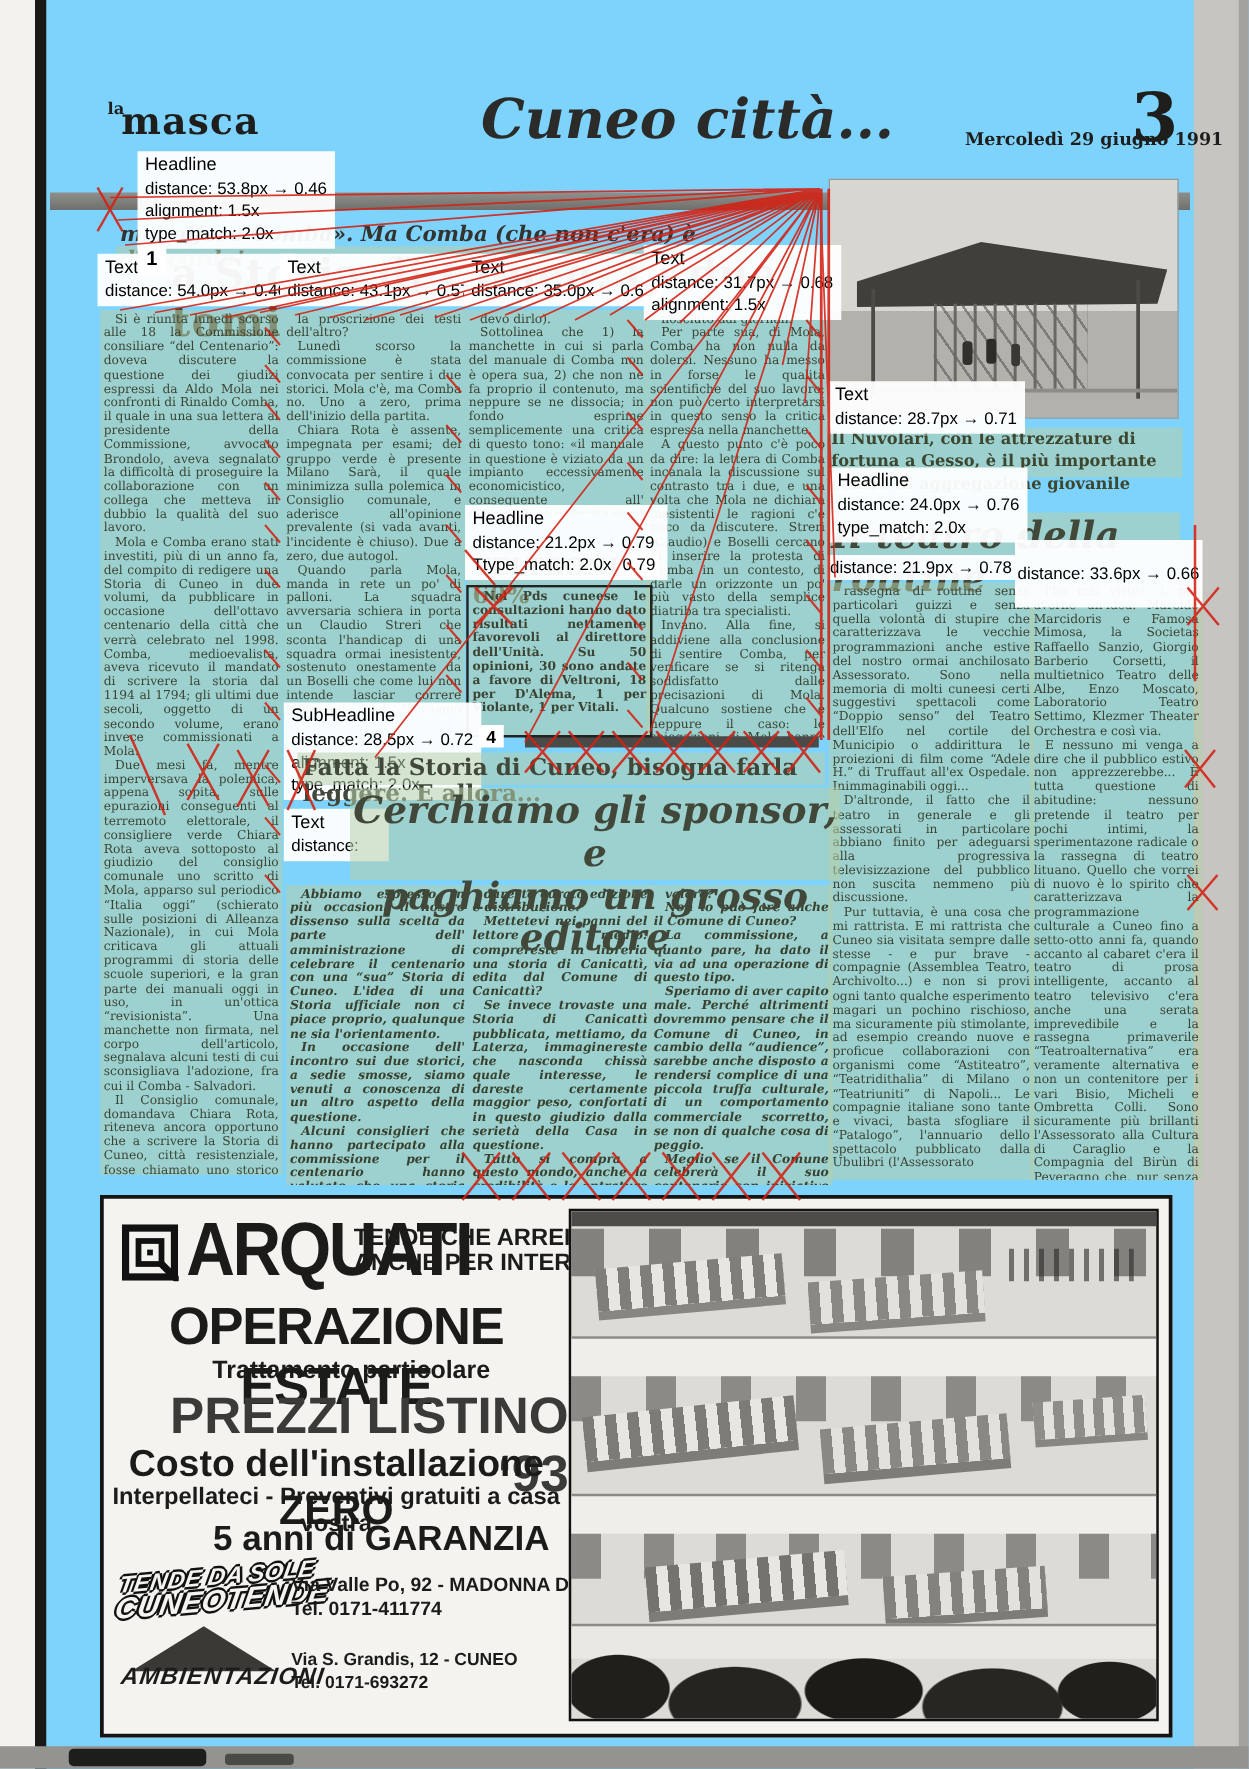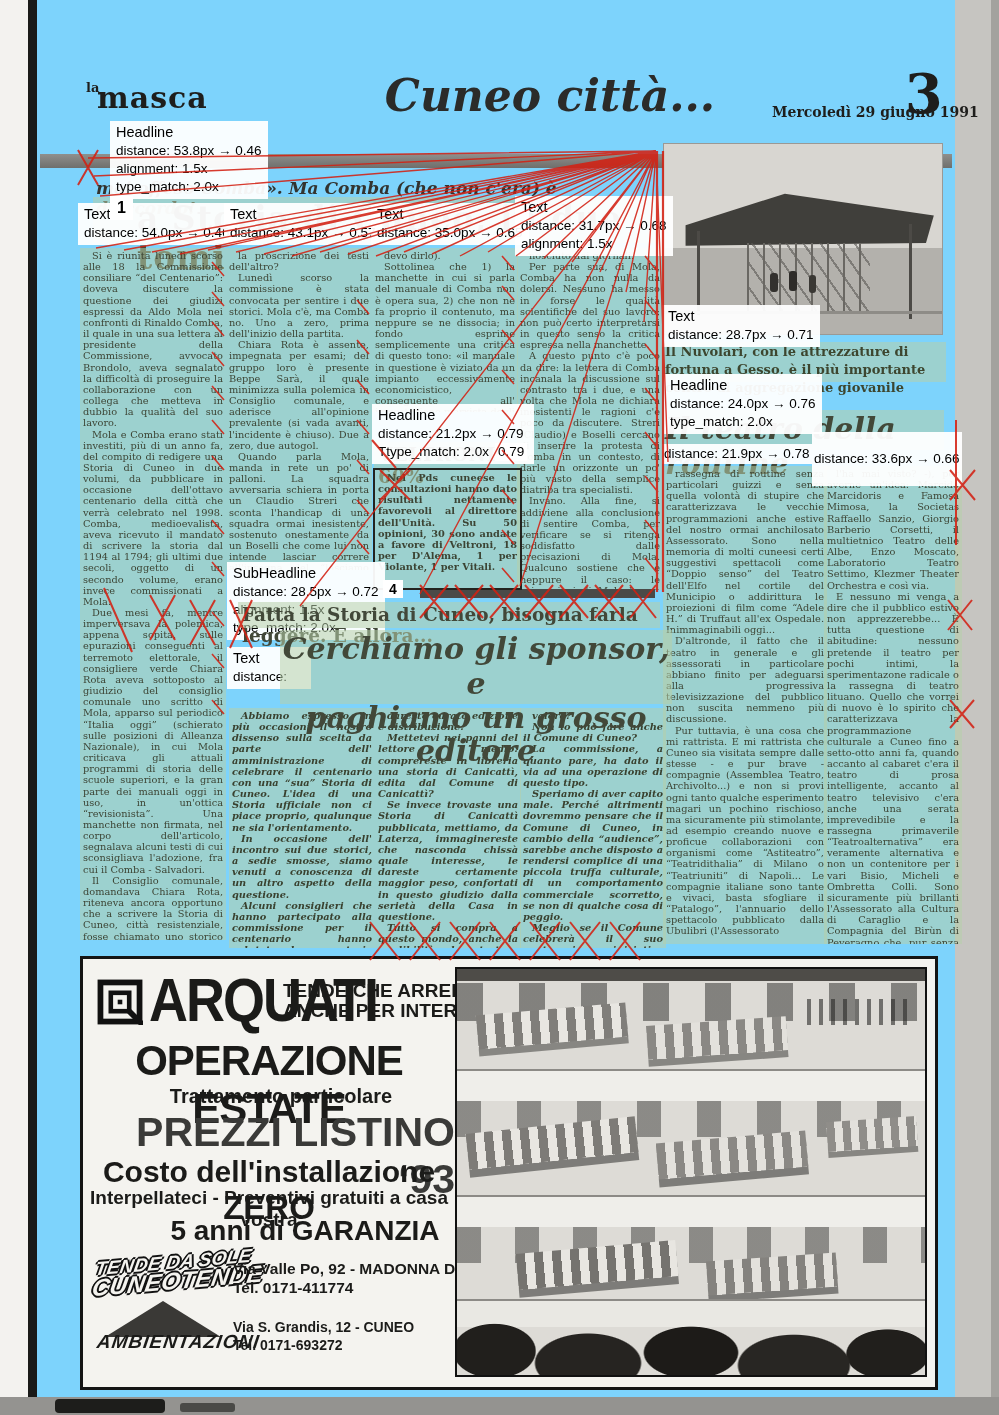--- a/index.html
+++ b/index.html
@@ -77,21 +77,21 @@
 
   <div class="abs col tint" style="left:80px;top:248px;width:140px;height:688px;">
       <p>Si è riunita lunedì scorso alle 18 la Commissione consiliare “del Centenario”: doveva discutere la questione dei giudizi espressi da Aldo Mola nei confronti di Rinaldo Comba, il quale in una sua lettera al presidente della Commissione, avvocato Brondolo, aveva segnalato la difficoltà di proseguire la collaborazione con un collega che metteva in dubbio la qualità del suo lavoro.</p>
       <p>Mola e Comba erano stati investiti, più di un anno fa, del compito di redigere una Storia di Cuneo in due volumi, da pubblicare in occasione dell'ottavo centenario della città che verrà celebrato nel 1998. Comba, medioevalista, aveva ricevuto il mandato di scrivere la storia dal 1194 al 1794; gli ultimi due secoli, oggetto di un secondo volume, erano invece commissionati a Mola.</p>
       <p>Due mesi fa, mentre imperversava la polemica, appena sopita, sulle epurazioni conseguenti al terremoto elettorale, il consigliere verde Chiara Rota aveva sottoposto al giudizio del consiglio comunale uno scritto di Mola, apparso sul periodico “Italia oggi” (schierato sulle posizioni di Alleanza Nazionale), in cui Mola criticava gli attuali programmi di storia delle scuole superiori, e la gran parte dei manuali oggi in uso, in un'ottica “revisionista”. Una manchette non firmata, nel corpo dell'articolo, segnalava alcuni testi di cui sconsigliava l'adozione, fra cui il Comba - Salvadori.</p>
       <p>Il Consiglio comunale, domandava Chiara Rota, riteneva ancora opportuno che a scrivere la Storia di Cuneo, città resistenziale, fosse chiamato uno storico schierato come Mola, su posizione vicine a quelle dei neofascisti? E come era possibile la collaborazione tra due esperti, uno dei quali chiedeva</p>
     </div>
   <div class="abs col tint" style="left:226px;top:248px;width:140px;height:318px;">
       <p>la proscrizione dei testi dell'altro?</p>
       <p>Lunedì scorso la commissione è stata convocata per sentire i due storici. Mola c'è, ma Comba no. Uno a zero, prima dell'inizio della partita.</p>
-      <p>Chiara Rota è assente, impegnata per esami; del gruppo loro è presente Beppe Sarà, il quale minimizza sulla polemica in Consiglio comunale, e aderisce all'opinione prevalente (si vada avanti, l'incidente è chiuso). Due a zero, due autogol.</p>
+      <p>Chiara Rota è assente, impegnata per esami; del gruppo verde è presente Milano Sarà, il quale minimizza sulla polemica in Consiglio comunale, e aderisce all'opinione prevalente (si vada avanti, l'incidente è chiuso). Due a zero, due autogol.</p>
       <p>Quando parla Mola, manda in rete un po' di palloni. La squadra avversaria schiera in porta un Claudio Streri che sconta l'handicap di una squadra ormai inesistente, sostenuto onestamente da un Boselli che come lui non intende lasciar correre all'insegna del “lasciamo andare, l'incidente è chiuso”.</p>
     </div>
   <div class="abs col tint" style="left:372px;top:248px;width:140px;height:160px;">
       <p>devo dirlo).</p>
       <p>Sottolinea che 1) la manchette in cui si parla del manuale di Comba non è opera sua, 2) che non ne fa proprio il contenuto, ma neppure se ne dissocia; in fondo esprime semplicemente una critica di questo tono: «il manuale in questione è viziato da un impianto eccessivamente economicistico, conseguente all' impostazione marxista degli autori», 3) non ha visto né sentito Comba dall'aprile scorso... ha avuto da lui... cenno diretto...</p>
     </div>
   <div class="abs col tint" style="left:517px;top:248px;width:140px;height:338px;">
       <p>nosciuto dai giornali.</p>
       <p>Per parte sua, di Mola, Comba ha non nulla da dolersi. Nessuno ha messo in forse le qualità scientifiche del suo lavoro: non può certo interpretarsi in questo senso la critica espressa nella manchette.</p>
       <p>A questo punto c'è poco da dire: la lettera di Comba incanala la discussione sul contrasto tra i due, e una volta che Mola ne dichiara inesistenti le ragioni c'è poco da discutere. Streri (Claudio) e Boselli cercano di inserire la protesta di Comba in un contesto, di darle un orizzonte un po' più vasto della semplice diatriba tra specialisti.</p>

